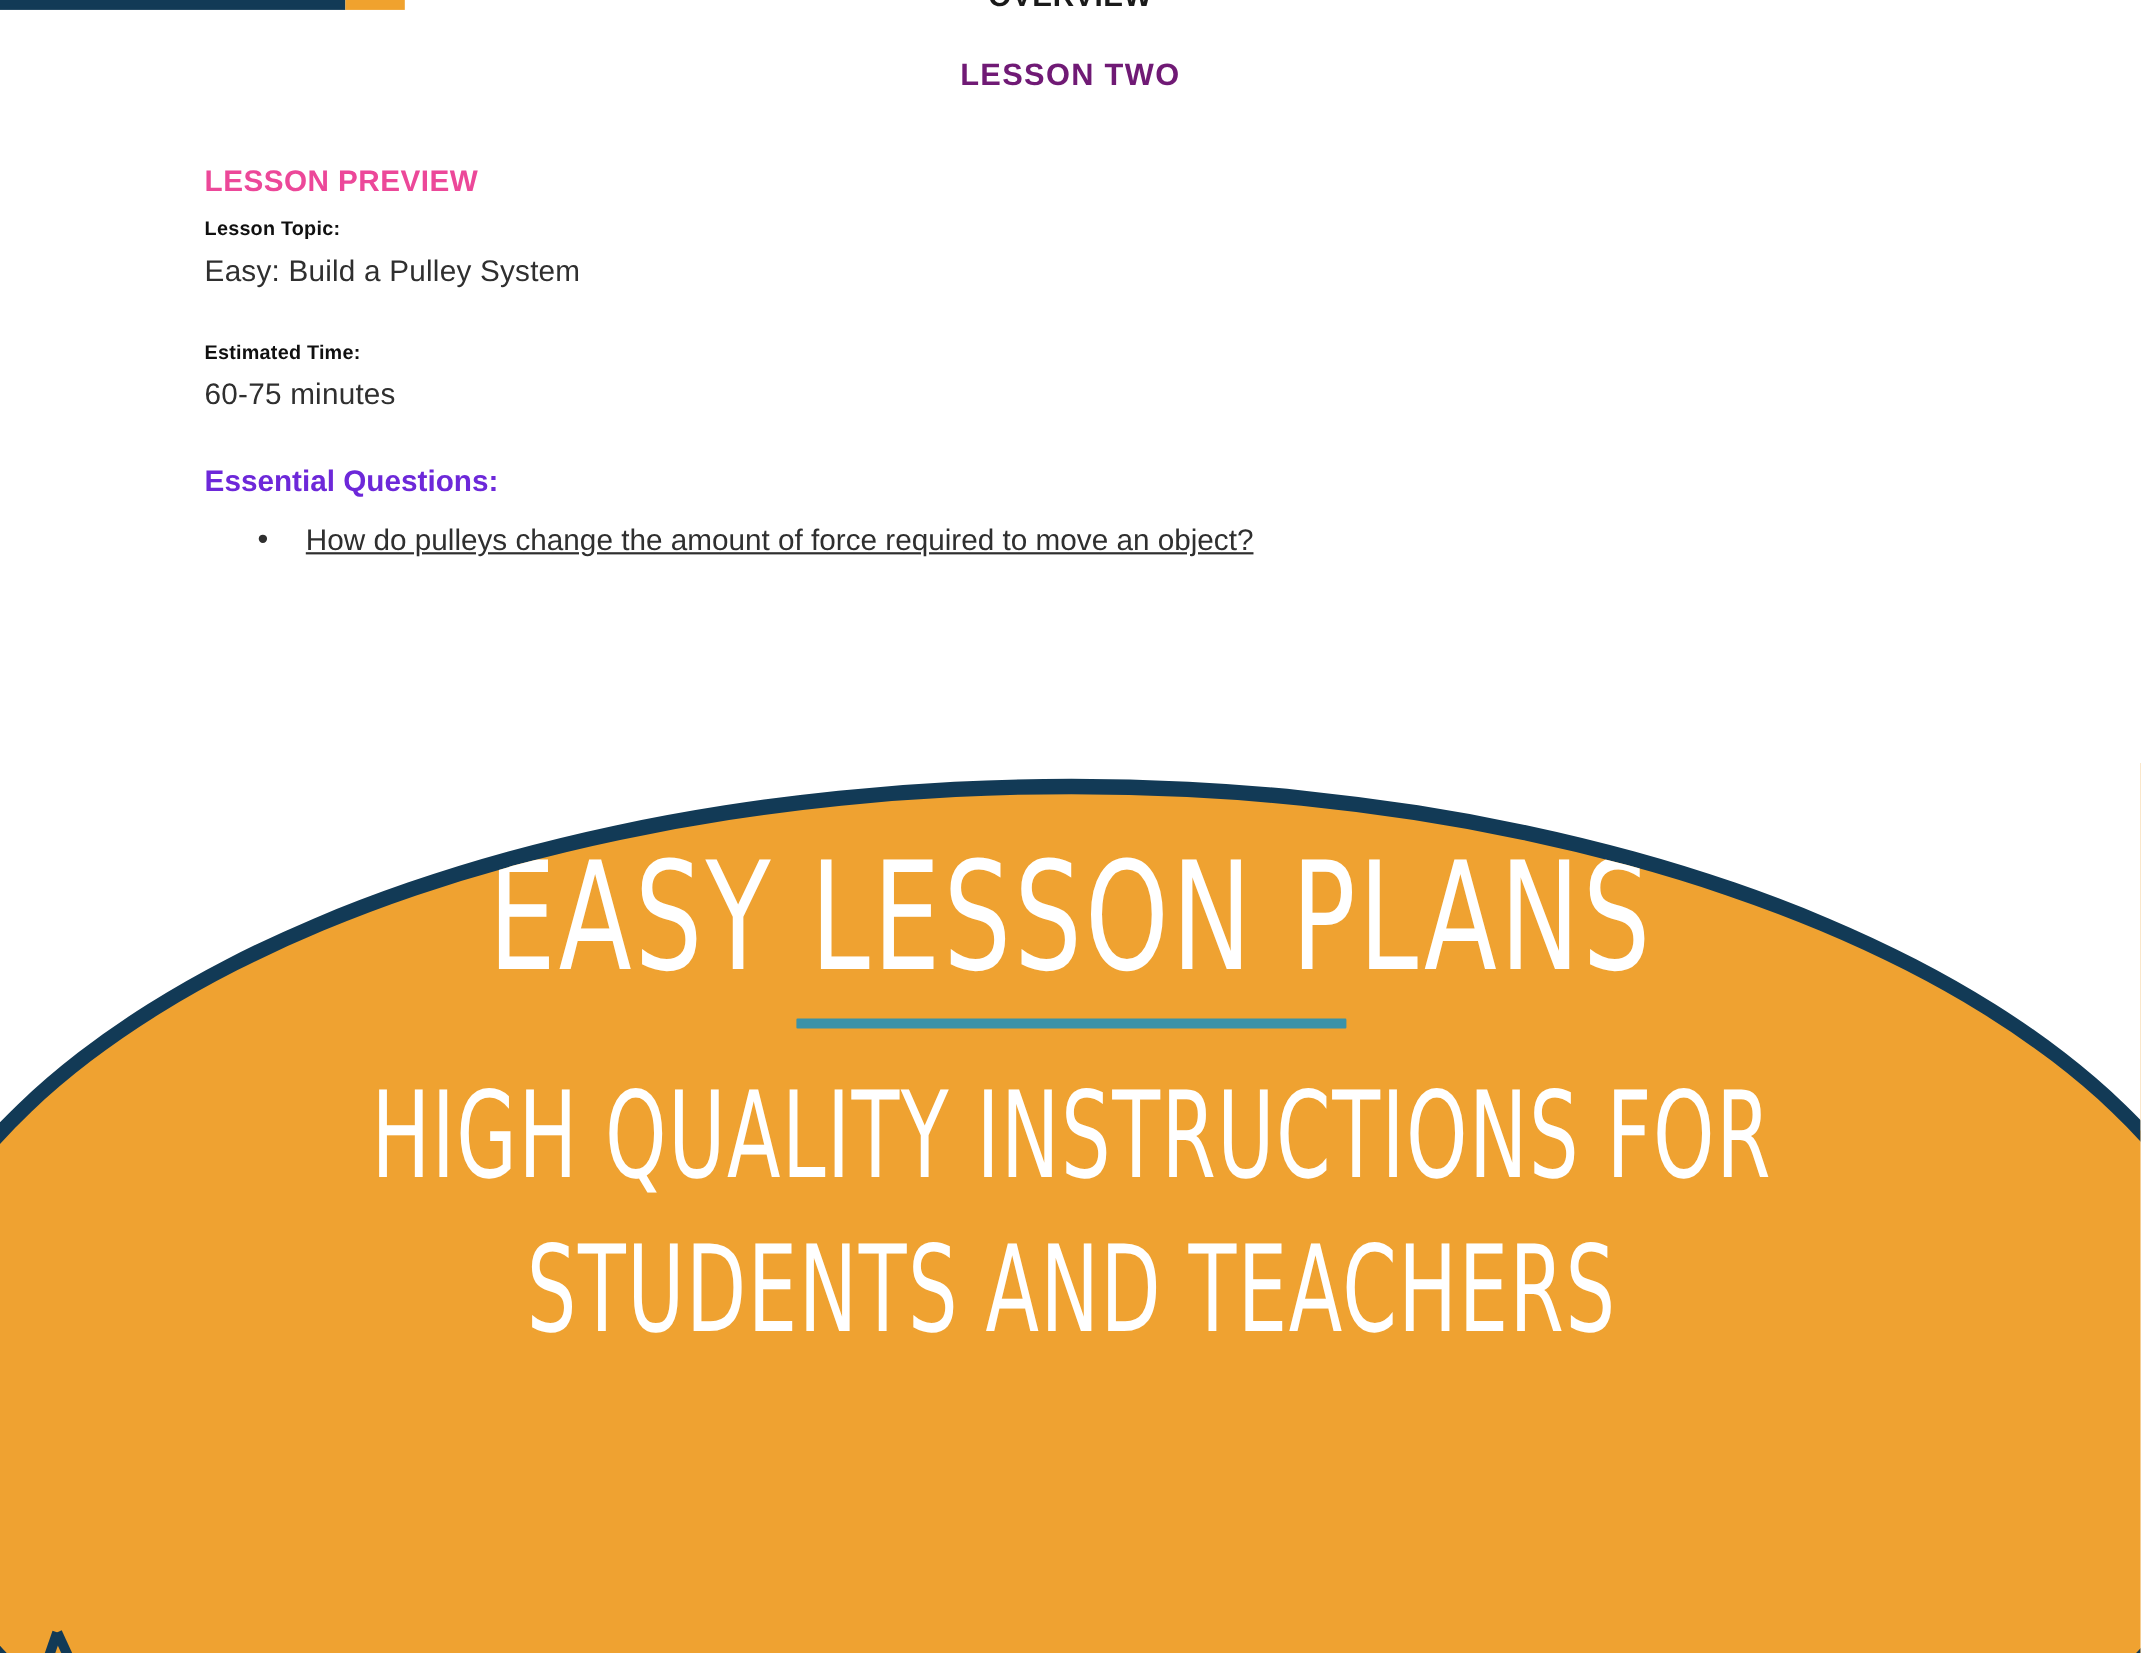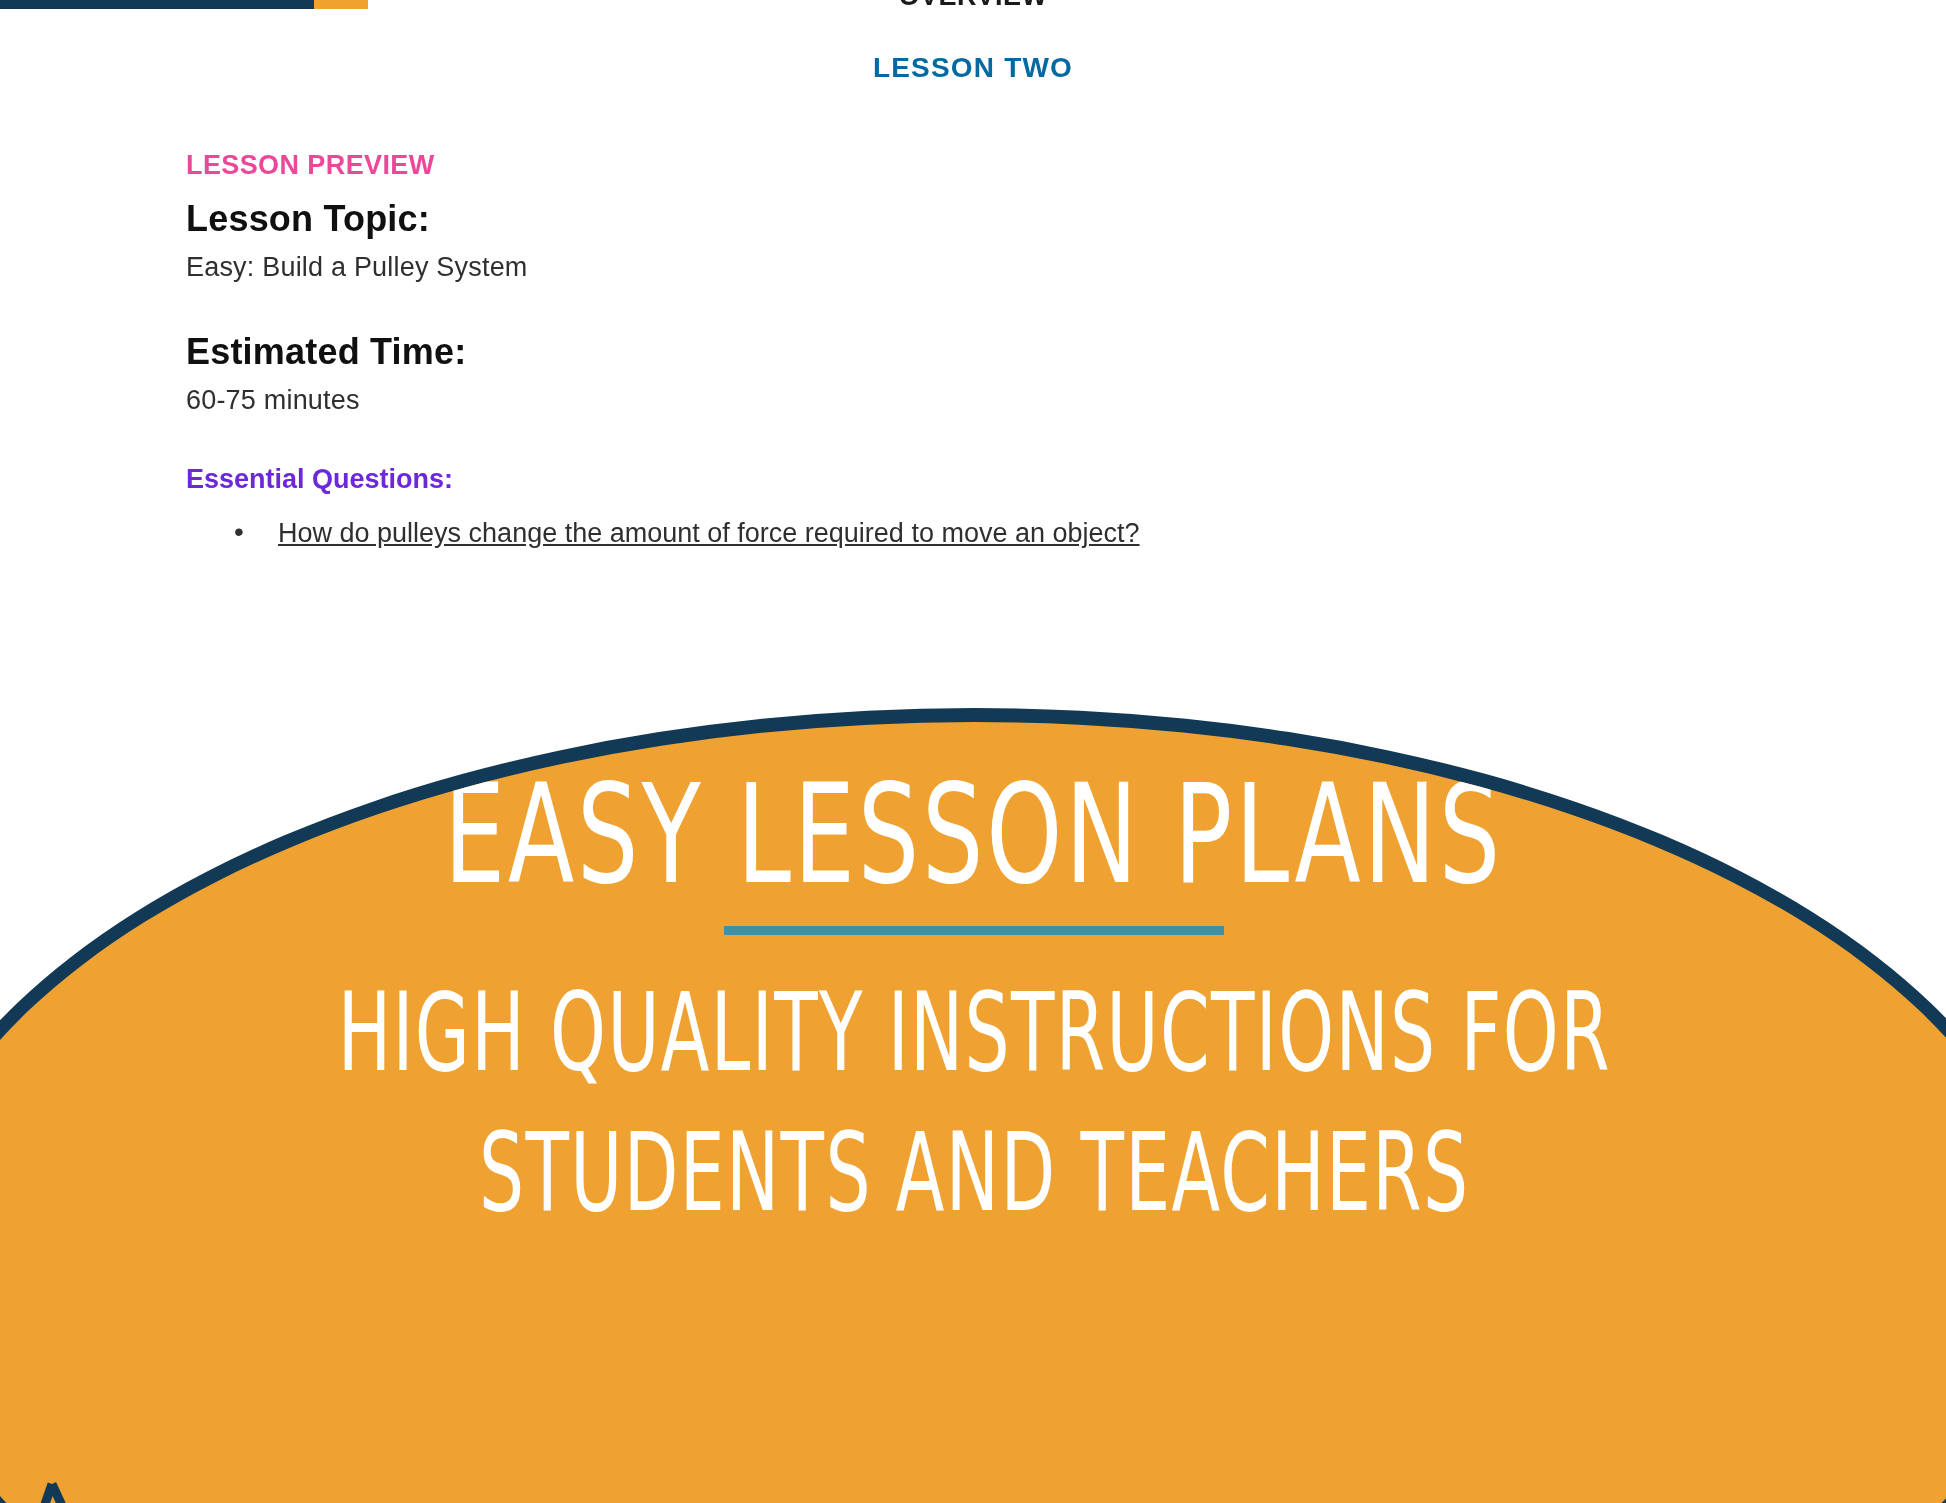--- a/index.html
+++ b/index.html
@@ -58,21 +58,21 @@
 
   
   .doc-title {
     position: absolute;
     top: 52px;
     left: 0;
     width: 1946px;
     text-align: center;
     font-size: 28px;
     font-weight: bold;
-    color: #0369a1;
+    color: #701a75;
     letter-spacing: 1.2px;
   }
 
   
   .doc-body {
     position: absolute;
     top: 150px;
     left: 186px;
     width: 1500px;
   }
@@ -80,21 +80,21 @@
     font-size: 27px;
     font-weight: bold;
     color: #ec4899;
     letter-spacing: 0.4px;
     margin: 0 0 17px 0;
   }
   .field {
     margin: 0 0 48px 0;
   }
   .field-label {
-    font-size: 36px;
+    font-size: 18px;
     font-weight: bold;
     color: #101010;
     letter-spacing: 0.2px;
     margin: 0 0 12px 0;
   }
   .field-value {
     font-size: 27px;
     font-weight: normal;
     color: #2f2f2f;
     letter-spacing: 0.2px;

